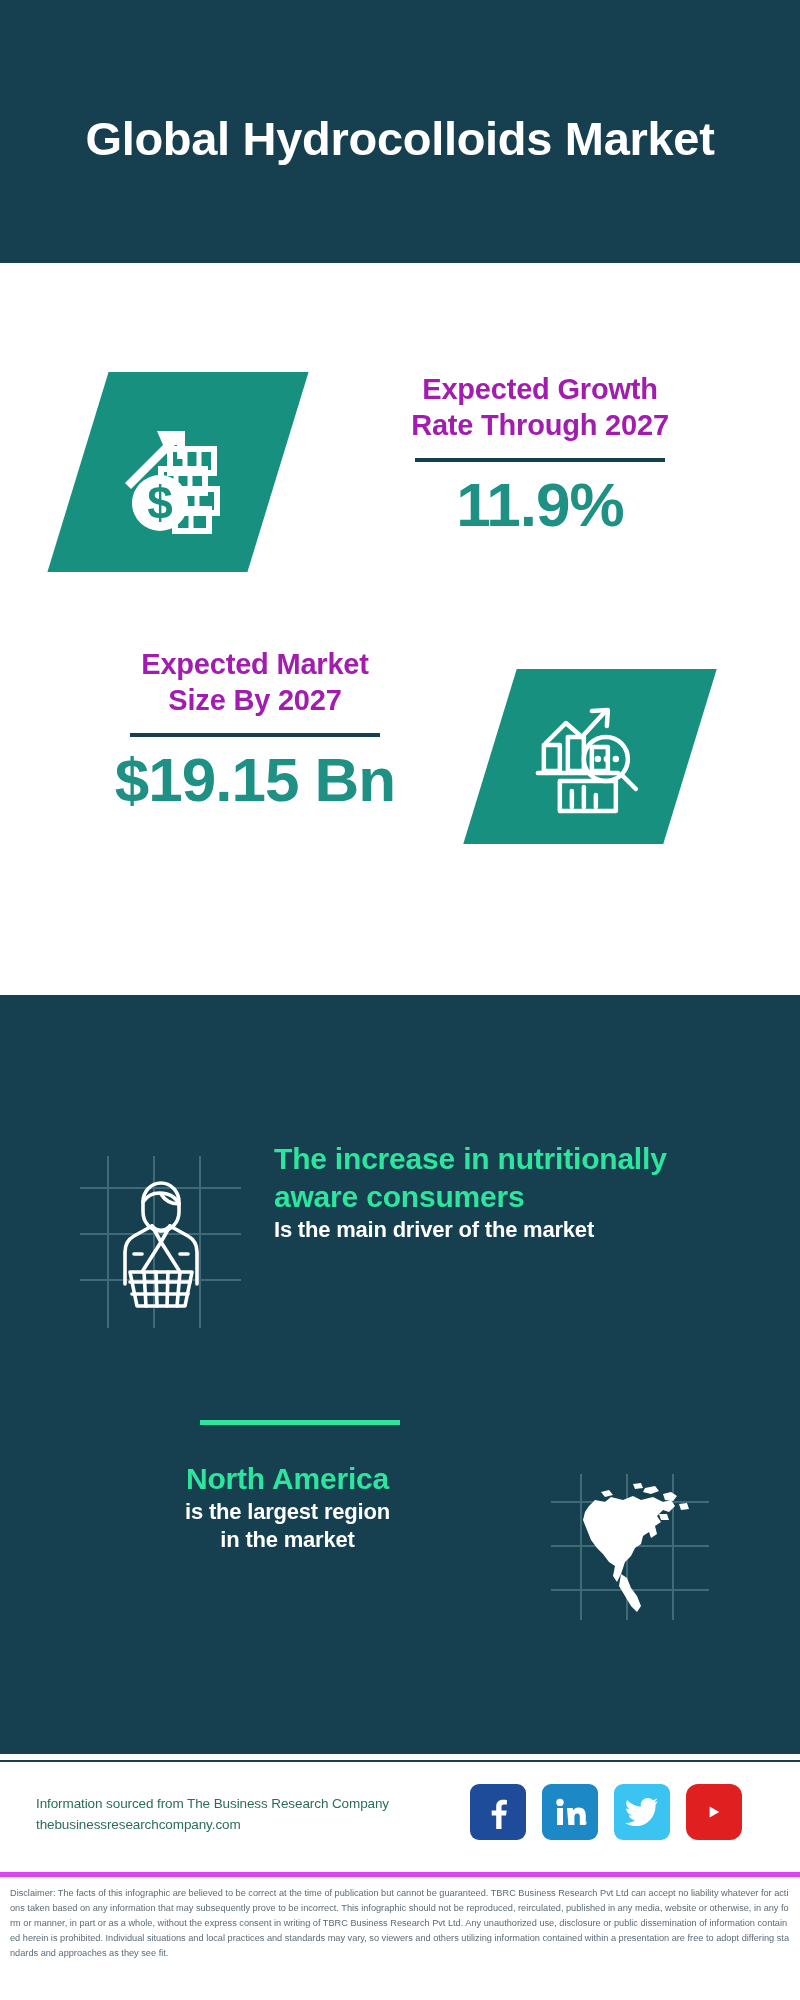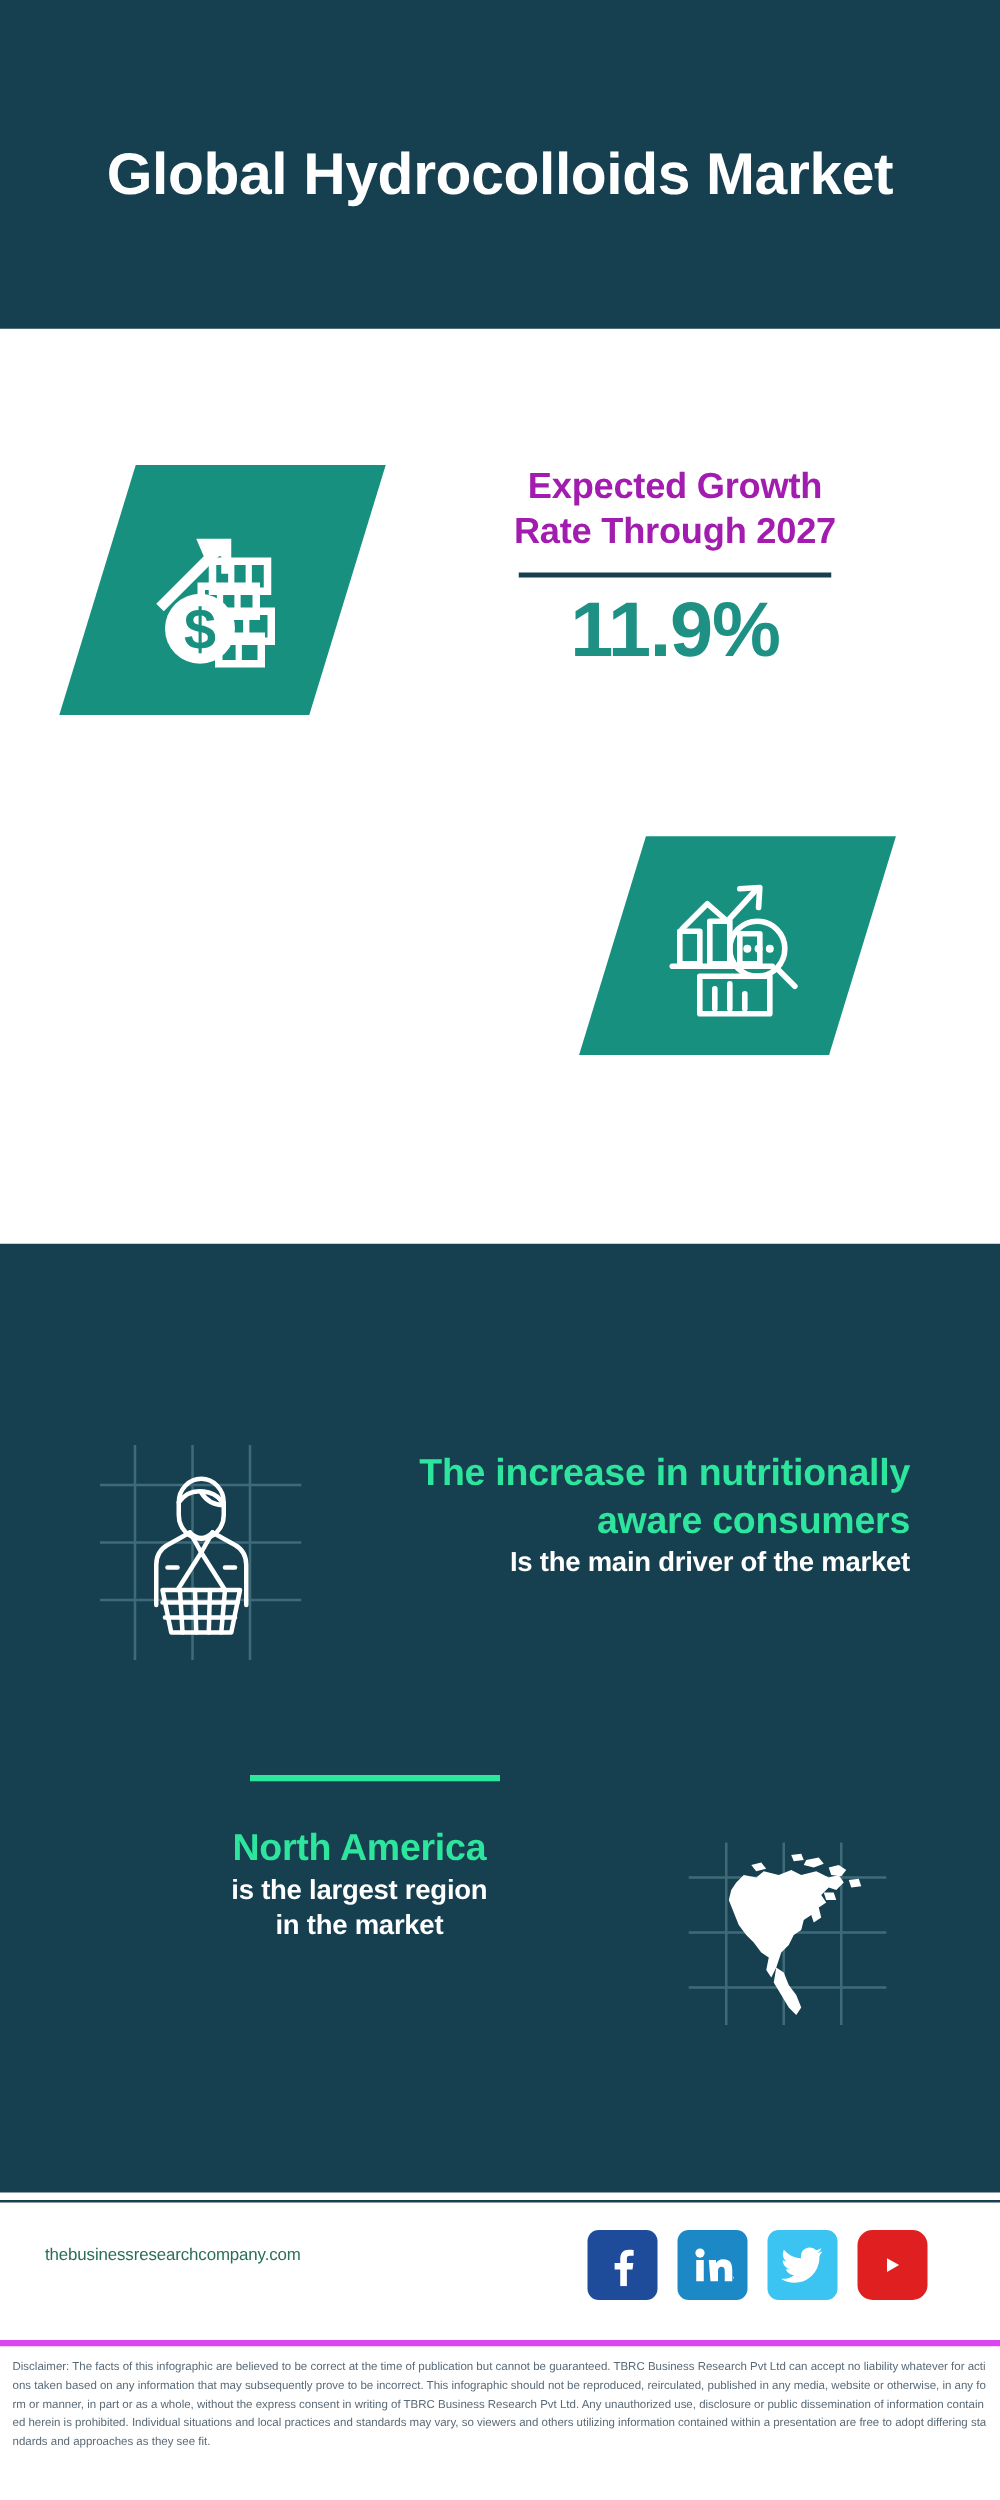--- a/index.html
+++ b/index.html
@@ -63,21 +63,21 @@
   }
   .skyline {
     position:absolute; left:0; top:975px; width:800px; height:135px;
     overflow:hidden; pointer-events:none;
   }
   .skyline svg { display:block; }
 
   
   .driver-row { position:absolute; left:0; top:155px; width:800px; height:235px; }
   .driver-icon { position:absolute; left:68px; top:0px; width:185px; height:185px; }
-  .driver-text { position:absolute; left:263px; top:-10px; width:465px; text-align:right;margin-top:20px; }
+  .driver-text { position:absolute; left:274px; top:-10px; width:465px; text-align:left; }
   .accent-head {
     color:#2EE59D; font-size:30px; font-weight:bold; line-height:1.26; letter-spacing:-0.2px;
   }
   .plain-sub {
     color:#ffffff; font-size:22px; font-weight:bold; line-height:1.28; letter-spacing:-0.2px;
   }
 
   .mint-rule {
     position:absolute; left:200px; top:425px; width:200px; height:5px; background:#2EE59D;
   }
@@ -160,20 +160,26 @@
       </div>
       <div class="txt">
         <div class="stat-label">Expected Growth</div>
         <div class="stat-label">Rate Through 2027</div>
         <div class="rule"></div>
         <div class="stat-value">11.9%</div>
       </div>
     </div>
 
     <div class="stat2">
+      <div class="txt">
+        <div class="stat-label">Expected Market</div>
+        <div class="stat-label">Size By 2027</div>
+        <div class="rule"></div>
+        <div class="stat-value">$19.15 Bn</div>
+      </div>
       <div class="badge para">
         <div class="para-inner">
           <svg width="120" height="120" viewBox="0 0 120 120">
             <g fill="none" stroke="#ffffff" stroke-width="4.5" stroke-linecap="round" stroke-linejoin="round">
 
               <polyline points="16,46 36,26 52,40 74,16"></polyline>
               <polyline points="62,14 78,13 77,29"></polyline>
 
               <rect x="14" y="48" width="16" height="26"></rect>
               <rect x="38" y="40" width="16" height="34"></rect>
@@ -308,20 +314,21 @@
           </g>
         </svg>
       </div>
     </div>
   </div>
 
   <div class="white-strip"></div>
 
   <div class="footer">
     <div class="attrib">
+      <div class="attrib-line">Information sourced from The Business Research Company</div>
       <div class="attrib-line">thebusinessresearchcompany.com</div>
     </div>
     <div class="socials">
       <div class="social s-fb">
         <svg width="34" height="34" viewBox="0 0 34 34">
           <path fill="#ffffff" d="M20.5 34 V20.6 h4.5 l0.7-5.2 h-5.2 v-3.3 c0-1.5 0.4-2.5 2.6-2.5 h2.8 V4.9 c-0.5-0.1-2.1-0.2-4-0.2 -4 0-6.7 2.4-6.7 6.9 v3.8 h-4.5 v5.2 h4.5 V34 Z"></path>
         </svg>
       </div>
       <div class="social s-li">
         <svg width="34" height="34" viewBox="0 0 34 34">

